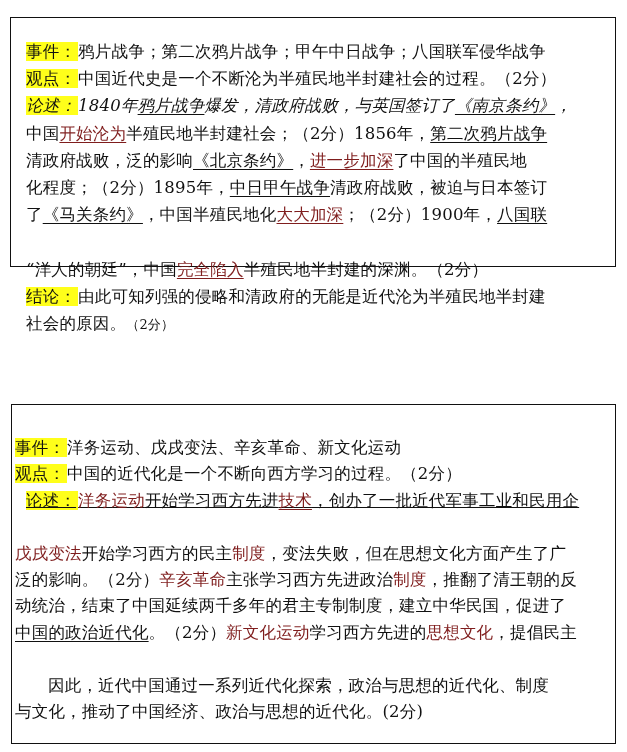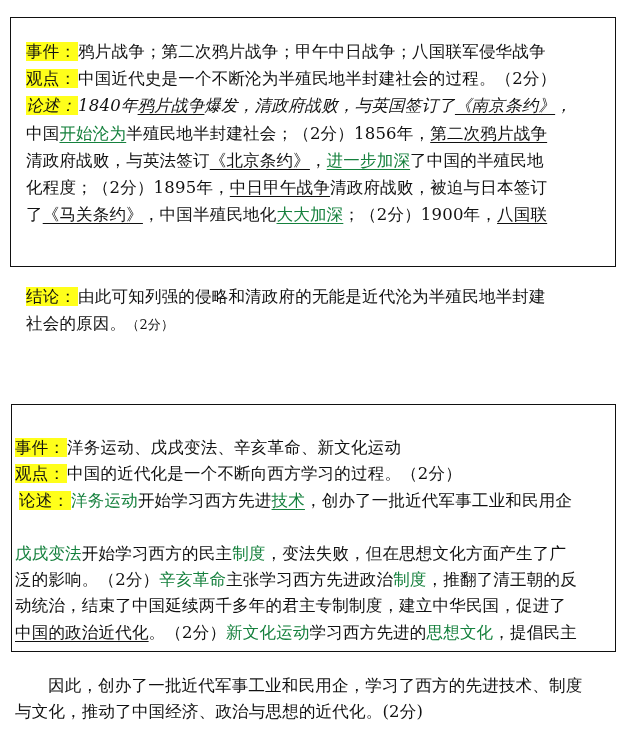--- a/index.html
+++ b/index.html
@@ -1,45 +1,46 @@
 <!DOCTYPE html>
 <html><head>
   <meta charset="utf-8">
   <style>
     html, body { margin: 0; padding: 0; background: #ffffff; }
     body { width: 627px; height: 752px; position: relative; overflow: hidden;
            font-family: "DejaVu Serif", "Liberation Serif", serif; color: #111; }
     .box { position: absolute; border: 1.5px solid #111; background: #fff; box-sizing: border-box; }
     #box1 { left: 10px; top: 17px; width: 606px; height: 250px; }
-    #box2 { left: 11px; top: 404px; width: 605px; height: 248px; }
+    #box2 { left: 11px; top: 404px; width: 605px; height: 340px; }
     .line { position: absolute; white-space: nowrap; font-size: 16.5px; line-height: 22px; letter-spacing: 0.2px; }
     .seg { display: inline; }
     .seg.label { background: #ffff1a; padding: 0 2px 0 0; }
-    .seg.red { color: #15803d; }
+    .seg.red { color: #7f1d1d; }
     .seg.u { text-decoration: underline; text-underline-offset: 3px; text-decoration-thickness: 1px; }
     .seg.small { font-size: 13px; }
     .seg.indent { padding-left: 33px; }
   </style>
 </head>
 <body>
 
 <div class="box" id="box1">
     <div class="line" style="left: 15px; top: 23px;"><span class="seg label">事件：</span><span class="seg">鸦片战争；第二次鸦片战争；甲午中日战争；八国联军侵华战争</span></div>
     <div class="line" style="left: 15px; top: 50.2px;"><span class="seg label">观点：</span><span class="seg">中国近代史是一个不断沦为半殖民地半封建社会的过程。（2分）</span></div>
     <div class="line" style="left: 15px; top: 77.4px; font-style: italic;"><span class="seg label">论述：</span><span class="seg">1840年</span><span class="seg u">鸦片战争</span><span class="seg">爆发，清政府战败，与英国签订了</span><span class="seg u">《南京条约》</span><span class="seg">，</span></div>
     <div class="line" style="left: 15px; top: 104.6px;"><span class="seg">中国</span><span class="seg red u">开始沦为</span><span class="seg">半殖民地半封建社会；（2分）1856年，</span><span class="seg u">第二次鸦片战争</span></div>
-    <div class="line" style="left: 15px; top: 131.8px;"><span class="seg">清政府战败，与英法签订</span><span class="seg u">《北京条约》</span><span class="seg">，</span><span class="seg red u">进一步加深</span><span class="seg">了中国的半殖民地</span></div>
+    <div class="line" style="left: 15px; top: 131.8px;"><span class="seg">清政府战败，泛的影响</span><span class="seg u">《北京条约》</span><span class="seg">，</span><span class="seg red u">进一步加深</span><span class="seg">了中国的半殖民地</span></div>
     <div class="line" style="left: 15px; top: 159px;"><span class="seg">化程度；（2分）1895年，</span><span class="seg u">中日甲午战争</span><span class="seg">清政府战败，被迫与日本签订</span></div>
     <div class="line" style="left: 15px; top: 186.2px; text-align: center;"><span class="seg">了</span><span class="seg u">《马关条约》</span><span class="seg">，中国半殖民地化</span><span class="seg red u">大大加深</span><span class="seg">；（2分）1900年，</span><span class="seg u">八国联</span></div>
+    <div class="line" style="left: 15px; top: 240.6px;"><span class="seg">“洋人的朝廷”，中国</span><span class="seg red u">完全陷入</span><span class="seg">半殖民地半封建的深渊。（2分）</span></div>
     <div class="line" style="left: 15px; top: 267.8px;"><span class="seg label">结论：</span><span class="seg">由此可知列强的侵略和清政府的无能是近代沦为半殖民地半封建</span></div>
     <div class="line" style="left: 15px; top: 295px;"><span class="seg">社会的原因。</span><span class="seg small">（2分）</span></div>
   </div>
 <div class="box" id="box2">
     <div class="line" style="left: 3px; top: 32px;"><span class="seg label">事件：</span><span class="seg">洋务运动、戊戌变法、辛亥革命、新文化运动</span></div>
     <div class="line" style="left: 3px; top: 58.4px; text-align: right;"><span class="seg label">观点：</span><span class="seg">中国的近代化是一个不断向西方学习的过程。（2分）</span></div>
-    <div class="line" style="left: 7px; top: 84.8px;"><span class="seg label">论述：</span><span class="seg red">洋务运动</span><span class="seg">开始学习西方先进</span><span class="seg red u">技术</span><span class="seg">，创办了一批近代军事工业和民用企</span></div>
+    <div class="line" style="left: 14px; top: 84.8px; text-decoration: underline;"><span class="seg label">论述：</span><span class="seg red">洋务运动</span><span class="seg">开始学习西方先进</span><span class="seg red u">技术</span><span class="seg">，创办了一批近代军事工业和民用企</span></div>
     <div class="line" style="left: 3px; top: 137.6px;"><span class="seg red">戊戌变法</span><span class="seg">开始学习西方的民主</span><span class="seg red">制度</span><span class="seg">，变法失败，但在思想文化方面产生了广</span></div>
     <div class="line" style="left: 3px; top: 164px;"><span class="seg">泛的影响。（2分）</span><span class="seg red">辛亥革命</span><span class="seg">主张学习西方先进政治</span><span class="seg red">制度</span><span class="seg">，推翻了清王朝的反</span></div>
     <div class="line" style="left: 3px; top: 190.4px;"><span class="seg">动统治，结束了中国延续两千多年的君主专制制度，建立中华民国，促进了</span></div>
     <div class="line" style="left: 3px; top: 216.8px;"><span class="seg u">中国的政治近代化</span><span class="seg">。（2分）</span><span class="seg red">新文化运动</span><span class="seg">学习西方先进的</span><span class="seg red">思想文化</span><span class="seg">，提倡民主</span></div>
-    <div class="line" style="left: 3px; top: 269.6px;"><span class="seg indent">因此，创办了一批近代军事工业和民用企，学习了西方的先进技术、制度</span></div>
+    <div class="line" style="left: 3px; top: 269.6px;"><span class="seg indent">因此，近代中国通过一系列近代化探索，政治与思想的近代化、制度</span></div>
     <div class="line" style="left: 3px; top: 296px;"><span class="seg">与文化，推动了中国经济、政治与思想的近代化。(2分)</span></div>
   </div>
 
 </body></html>

